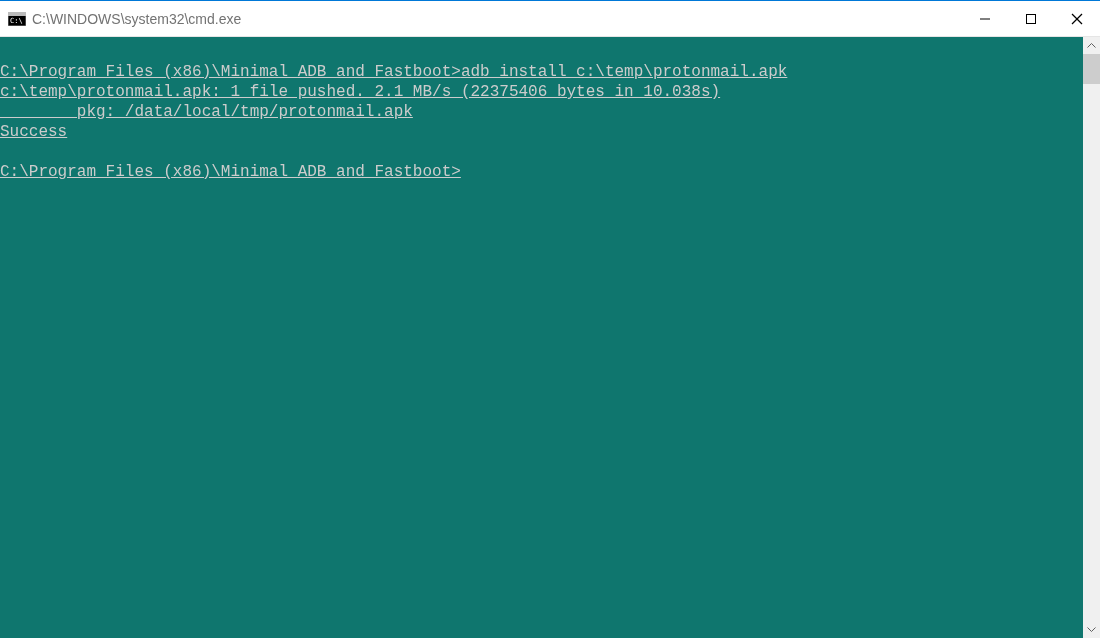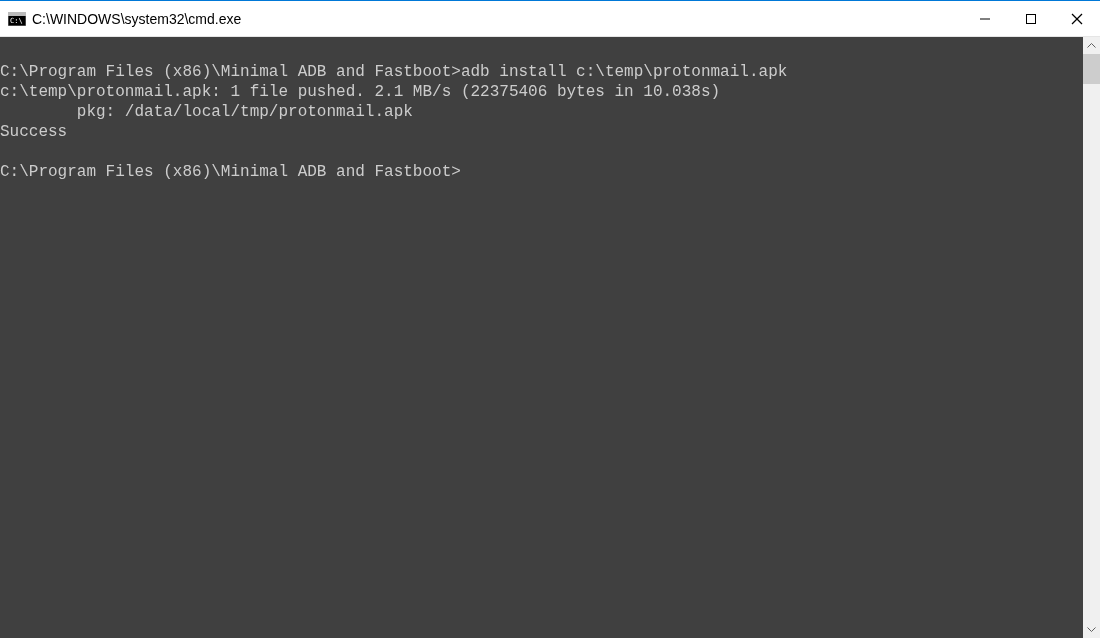--- a/index.html
+++ b/index.html
@@ -32,21 +32,21 @@
     .titlebar-icon {
       width: 18px;
       height: 16px;
       margin-right: 6px;
       display: flex;
       align-items: center;
       justify-content: center;
     }
     .titlebar-title {
       font-size: 14px;
-      color: #000000;
+      color: #737373;
       flex: 0 0 auto;
     }
     .titlebar-spacer {
       flex: 1;
     }
     .titlebar-controls {
       display: flex;
       height: 100%;
     }
     .titlebar-btn {
@@ -62,28 +62,29 @@
       height: 12px;
     }
     .client-area {
       flex: 1;
       display: flex;
       background: #000;
       position: relative;
     }
     .console {
       flex: 1;
-      background: #404040;
+      background: #0f766e;
       color: #cccccc;
       font-family: Consolas, "Courier New", monospace;
       font-size: 16px;
       line-height: 20px;
       padding: 25px 0 0 0;
       white-space: pre;
       overflow: hidden;
+      text-decoration: underline;
     }
     .scrollbar-vert {
       width: 17px;
       background: #f0f0f0;
       display: flex;
       flex-direction: column;
     }
     .scroll-arrow {
       height: 17px;
       display: flex;

